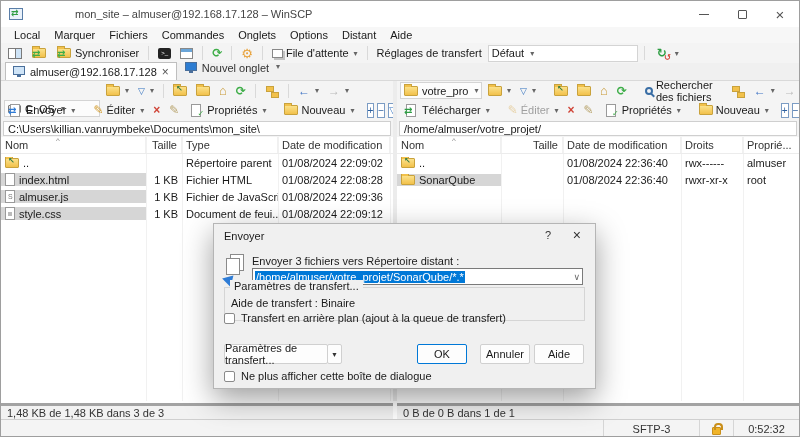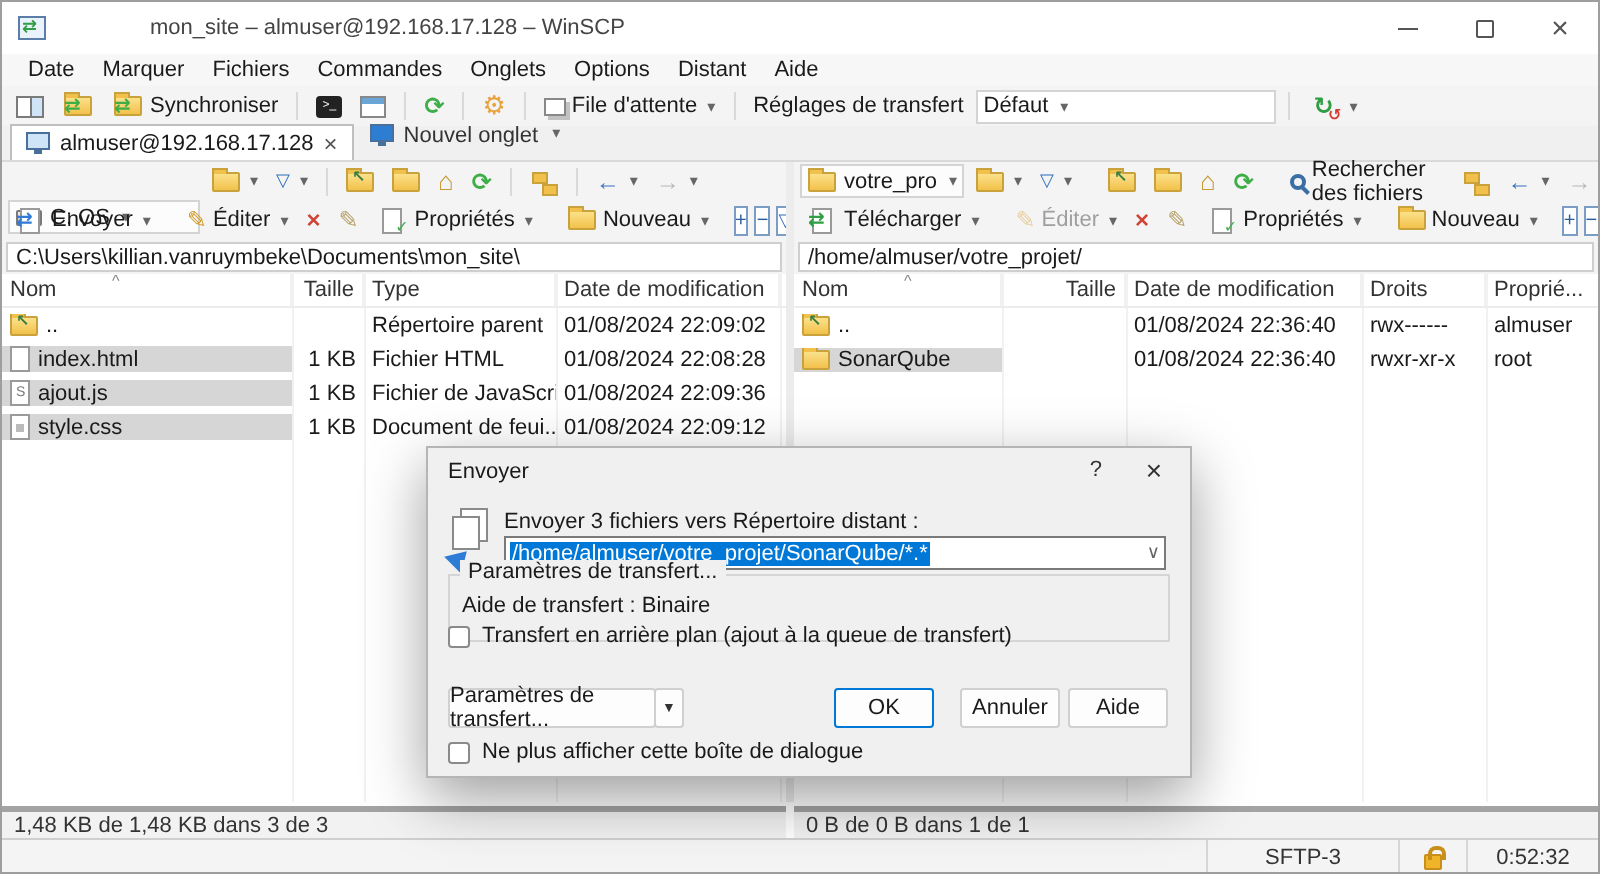--- a/index.html
+++ b/index.html
@@ -162,21 +162,21 @@
           <i></i>
         </span>
       <span class="wc wc-max">
           <i></i>
         </span>
       <span class="wc wc-close"></span>
     </div>
   </div>
 
   <div class="menubar">
-    <span class="menu-item">Date</span>
+    <span class="menu-item">Local</span>
     <span class="menu-item">Marquer</span>
     <span class="menu-item">Fichiers</span>
     <span class="menu-item">Commandes</span>
     <span class="menu-item">Onglets</span>
     <span class="menu-item">Options</span>
     <span class="menu-item">Distant</span>
     <span class="menu-item">Aide</span>
   </div>
 
   <div class="toolbar">
@@ -350,21 +350,21 @@
             <span class="page"></span>
             <span>index.html</span>
           </span>
         <span class="cell num">1 KB</span>
         <span class="cell">Fichier HTML</span>
         <span class="cell">01/08/2024 22:08:28</span>
       </div>
       <div class="lrow grid-l">
         <span class="cell cell-name sel">
             <span class="page js"></span>
-            <span>ajout.js</span>
+            <span>almuser.js</span>
           </span>
         <span class="cell num">1 KB</span>
         <span class="cell">Fichier de JavaScript</span>
         <span class="cell">01/08/2024 22:09:36</span>
       </div>
       <div class="lrow grid-l">
         <span class="cell cell-name sel">
             <span class="page css"></span>
             <span>style.css</span>
           </span>

